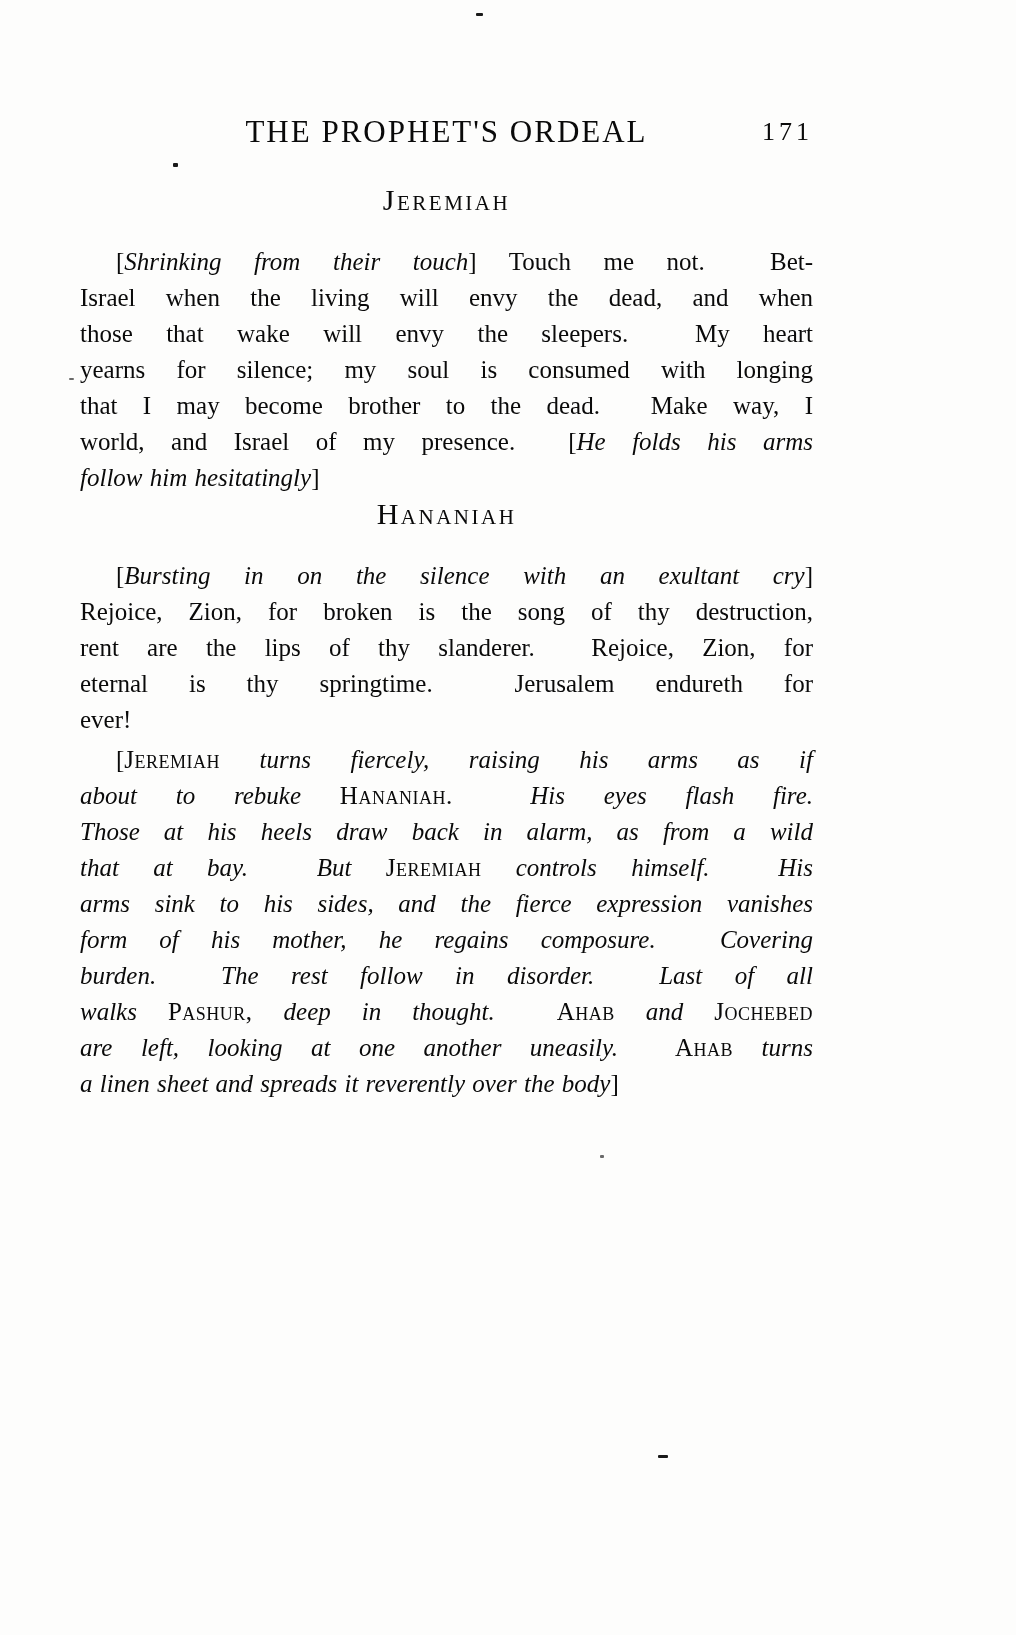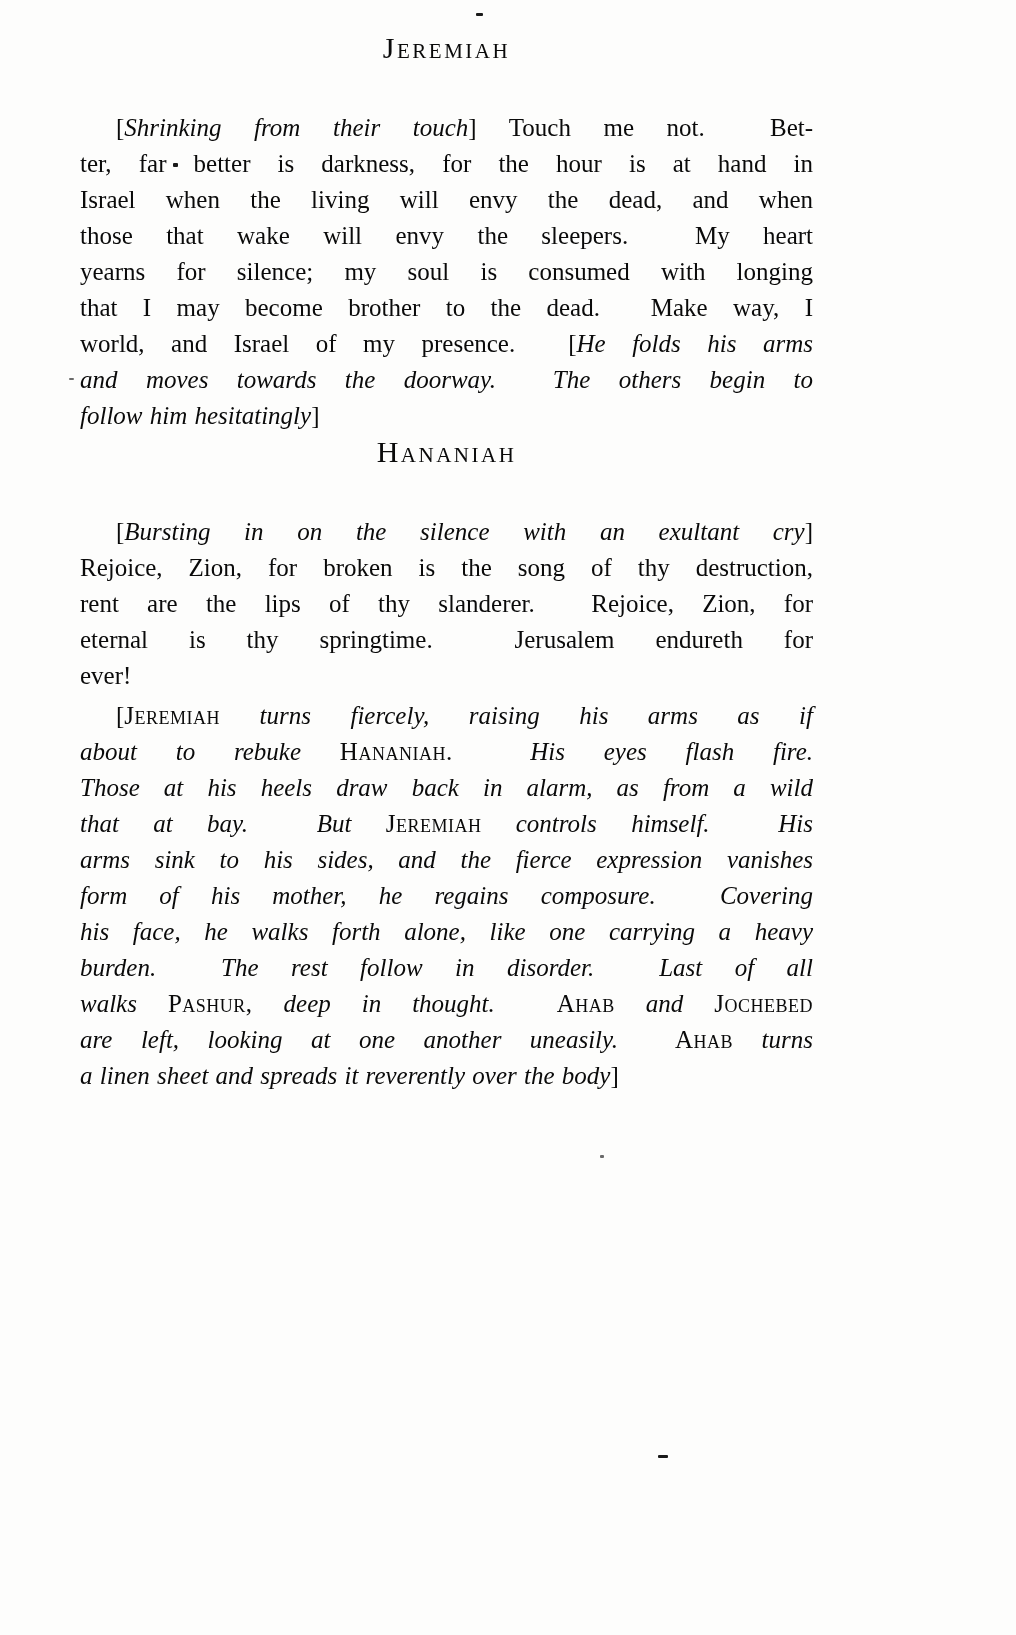--- a/index.html
+++ b/index.html
@@ -40,21 +40,21 @@
   }
   .speaker-head {
     text-align: center;
     font-variant: small-caps;
     font-size: 30px;
     line-height: 36px;
     letter-spacing: 2.5px;
   }
   .speaker-head.first { margin-top: 30px; }
   .speaker-head.later { }
-  .para { margin-top: 44px; }
+  .para { margin-top: 26px; }
   .para.tight { margin-top: 4px; }
   .line {
     font-size: 25px;
     line-height: 36px;
     text-align: justify;
     text-align-last: justify;
     white-space: pre-wrap;
     word-spacing: 1px;
   }
   .line.first { padding-left: 36px; }
@@ -66,49 +66,50 @@
     position: absolute;
     background: #1a1a1a;
     border-radius: 1px;
   }
   .artifact.light { background: #6a6a6a; }
 </style>
 </head>
 <body>
 
 <div class="column">
+  <div class="running-head">
+    <div class="running-title">THE PROPHET'S ORDEAL</div>
+    <div class="page-num">171</div>
+  </div>
   <div id="sections">
       <div class="speaker-head first">Jeremiah</div>
       <div class="para">
         <div class="line first"><span class="rm">[</span><span class="it">Shrinking from their touch</span><span class="rm">] Touch me not.  Bet-</span></div>
-        <div class="line"><span class="rm">ter, far better is darkness, for the hour is at hand in</span></div>
         <div class="line"><span class="rm">Israel when the living will envy the dead, and when</span></div>
         <div class="line"><span class="rm">those that wake will envy the sleepers.  My heart</span></div>
         <div class="line"><span class="rm">yearns for silence; my soul is consumed with longing</span></div>
         <div class="line"><span class="rm">that I may become brother to the dead.  Make way, I</span></div>
         <div class="line"><span class="rm">world, and Israel of my presence.  [</span><span class="it">He folds his arms</span></div>
-        <div class="line"><span class="it">and moves towards the doorway.  The others begin to</span></div>
         <div class="line last"><span class="it">follow him hesitatingly</span><span class="rm">]</span></div>
       </div>
       <div class="speaker-head later">Hananiah</div>
       <div class="para">
         <div class="line first"><span class="rm">[</span><span class="it">Bursting in on the silence with an exultant cry</span><span class="rm">]</span></div>
         <div class="line"><span class="rm">Rejoice, Zion, for broken is the song of thy destruction,</span></div>
         <div class="line"><span class="rm">rent are the lips of thy slanderer.  Rejoice, Zion, for</span></div>
         <div class="line"><span class="rm">eternal is thy springtime.  Jerusalem endureth for</span></div>
         <div class="line last"><span class="rm">ever!</span></div>
       </div>
       <div class="para tight">
         <div class="line first"><span class="rm">[</span><span class="sc">Jeremiah</span><span class="it"> turns fiercely, raising his arms as if</span></div>
         <div class="line"><span class="it">about to rebuke </span><span class="sc">Hananiah.</span><span class="it">  His eyes flash fire.</span></div>
         <div class="line"><span class="it">Those at his heels draw back in alarm, as from a wild</span></div>
         <div class="line"><span class="it">that at bay.  But </span><span class="sc">Jeremiah</span><span class="it"> controls himself.  His</span></div>
         <div class="line"><span class="it">arms sink to his sides, and the fierce expression vanishes</span></div>
         <div class="line"><span class="it">form of his mother, he regains composure.  Covering</span></div>
-        <div class="line"><span class="it">his face, he walks forth alone, like one carrying a heavy</span></div>
         <div class="line"><span class="it">burden.  The rest follow in disorder.  Last of all</span></div>
         <div class="line"><span class="it">walks </span><span class="sc">Pashur,</span><span class="it"> deep in thought.  </span><span class="sc">Ahab</span><span class="it"> and </span><span class="sc">Jochebed</span></div>
         <div class="line"><span class="it">are left, looking at one another uneasily.  </span><span class="sc">Ahab</span><span class="it"> turns</span></div>
         <div class="line last"><span class="it">a linen sheet and spreads it reverently over the body</span><span class="rm">]</span></div>
       </div>
     </div>
 </div>
 
 <div id="artifacts-layer">
     <div class="artifact" style="left: 476px; top: 13px; width: 7px; height: 3px;"></div>

